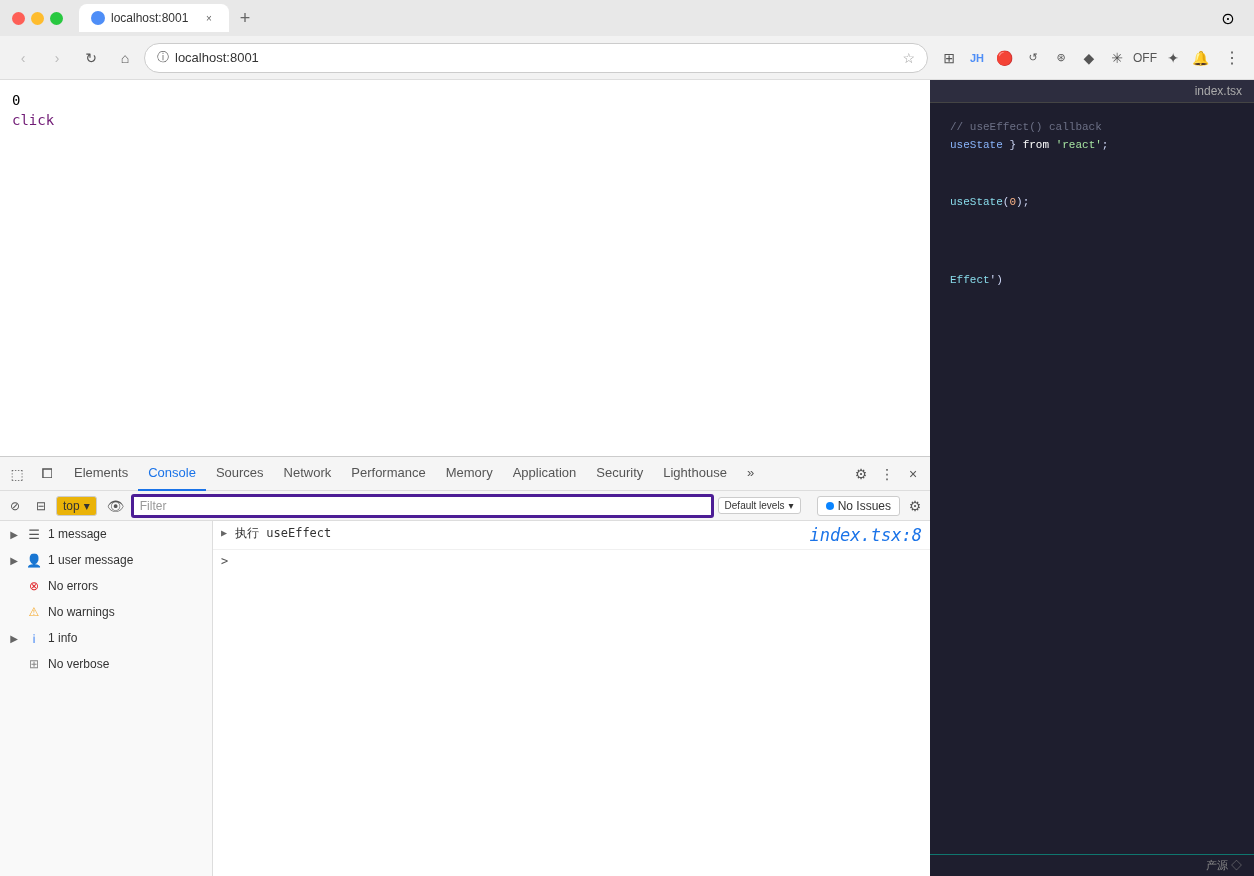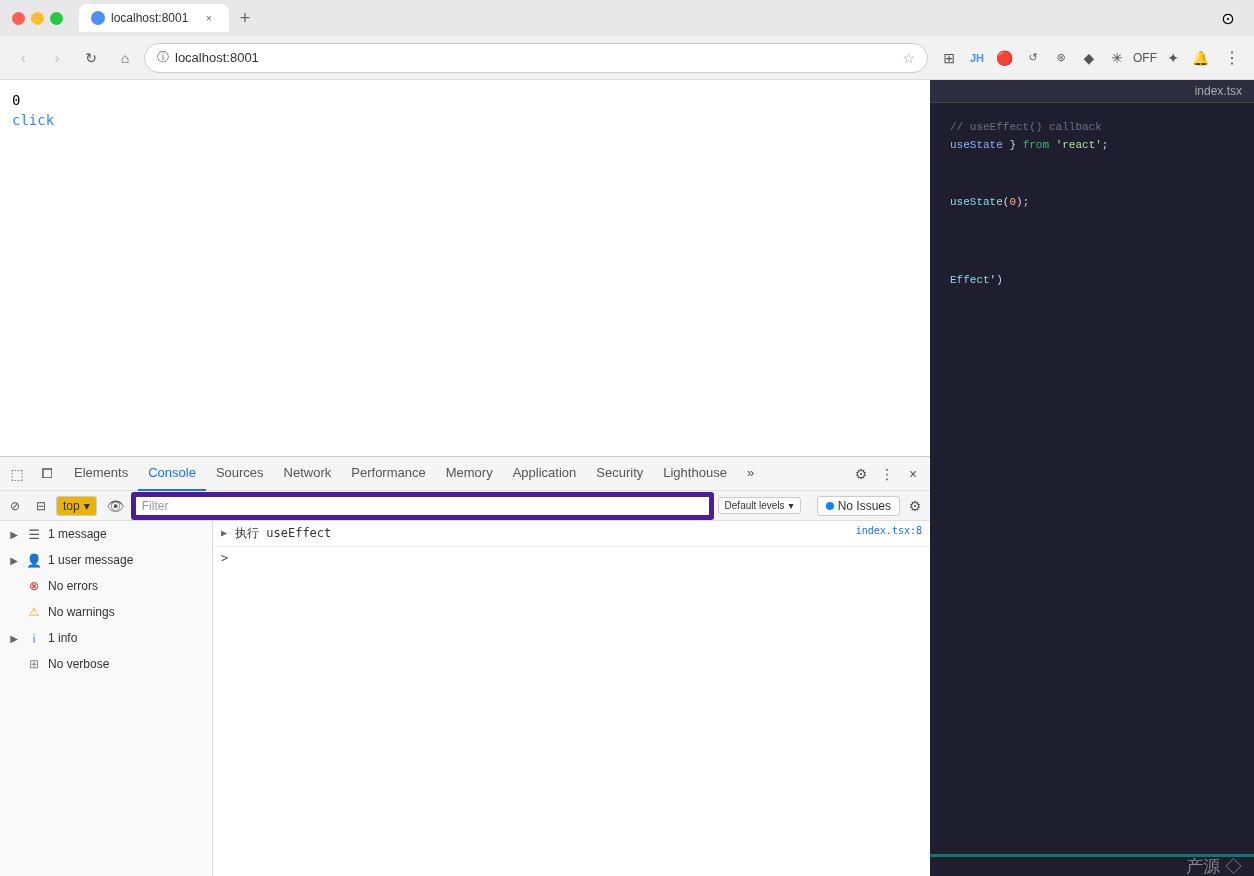--- a/index.html
+++ b/index.html
@@ -101,21 +101,21 @@
       flex-direction: column;
       overflow: hidden;
     }
     .page-content {
       flex: 1;
       padding: 12px;
       font-family: monospace;
       font-size: 14px;
     }
     .page-content .counter { margin-bottom: 4px; }
-    .page-content .click-text { color: #3b82f6; }
+    .page-content .click-text { color: #701a75; }
 
     
     .devtools {
       border-top: 1px solid #ccc;
       display: flex;
       flex-direction: column;
       height: 420px;
       flex-shrink: 0;
     }
     .devtools-tabs {
@@ -173,21 +173,21 @@
       flex: 1;
       display: flex;
       align-items: center;
       gap: 4px;
       margin: 0 4px;
     }
     .eye-btn { width: 22px; height: 22px; display: flex; align-items: center; justify-content: center; cursor: pointer; color: #555; font-size: 14px; }
     .filter-input-wrapper {
       flex: 1;
       background: #fff;
-      border: 5px solid #4c1d95;
+      border: 3px solid #4c1d95;
       border-radius: 3px;
       padding: 2px 6px;
       font-size: 12px;
       color: #999;
     }
     .levels-btn {
       display: flex;
       align-items: center;
       gap: 4px;
       padding: 2px 6px;
@@ -257,21 +257,21 @@
     }
     .console-log-entry {
       display: flex;
       align-items: flex-start;
       padding: 4px 8px;
       border-bottom: 1px solid #f0f0f0;
       gap: 8px;
     }
     .log-expand { color: #666; font-size: 10px; cursor: pointer; margin-top: 2px; }
     .log-content { flex: 1; color: #333; }
-    .log-source { color: #1a73e8; font-size: 10px; margin-left: auto; white-space: nowrap; cursor: pointer; }
+    .log-source { color: #1a73e8; font-size: 17px; margin-left: auto; white-space: nowrap; cursor: pointer; font-style: italic; }
     .log-caret { color: #555; cursor: pointer; padding: 4px 8px; display: block; }
 
     
     .code-editor {
       background: #1e1e2e;
       flex: 1;
       display: flex;
       flex-direction: column;
       overflow: hidden;
     }
@@ -288,37 +288,37 @@
       padding: 16px 20px;
       overflow-y: auto;
       font-family: 'Courier New', monospace;
       font-size: 11px;
       line-height: 1.6;
       color: #cdd6f4;
     }
     .code-line { display: flex; gap: 16px; }
     .code-text { white-space: pre; }
     .c-comment { color: #6c7086; }
-    .c-keyword { color: #22c55e; text-align: center; }
+    .c-keyword { color: #ffffff; text-align: center; }
     .c-fn { color: #89dceb; }
     .c-string { color: #a6e3a1; }
     .c-plain { color: #cdd6f4; }
     .c-number { color: #fab387; }
     .c-var { color: #89b4fa; }
 
     
     .bottom-bar {
       height: 22px;
       background: #1e1e2e;
-      border-top: 3px solid #0f766e;
+      border-top: 1px solid #0f766e;
       display: flex;
       align-items: center;
       padding: 0 12px;
       color: #666;
-      font-size: 17px;
+      font-size: 11px;
       flex-shrink: 0;
     }
     .bottom-source { margin-left: auto; color: #888; }
   </style>
 </head>
 <body>
 
 <div class="title-bar">
   <div class="traffic-lights">
     <div class="traffic-light tl-red"></div>

